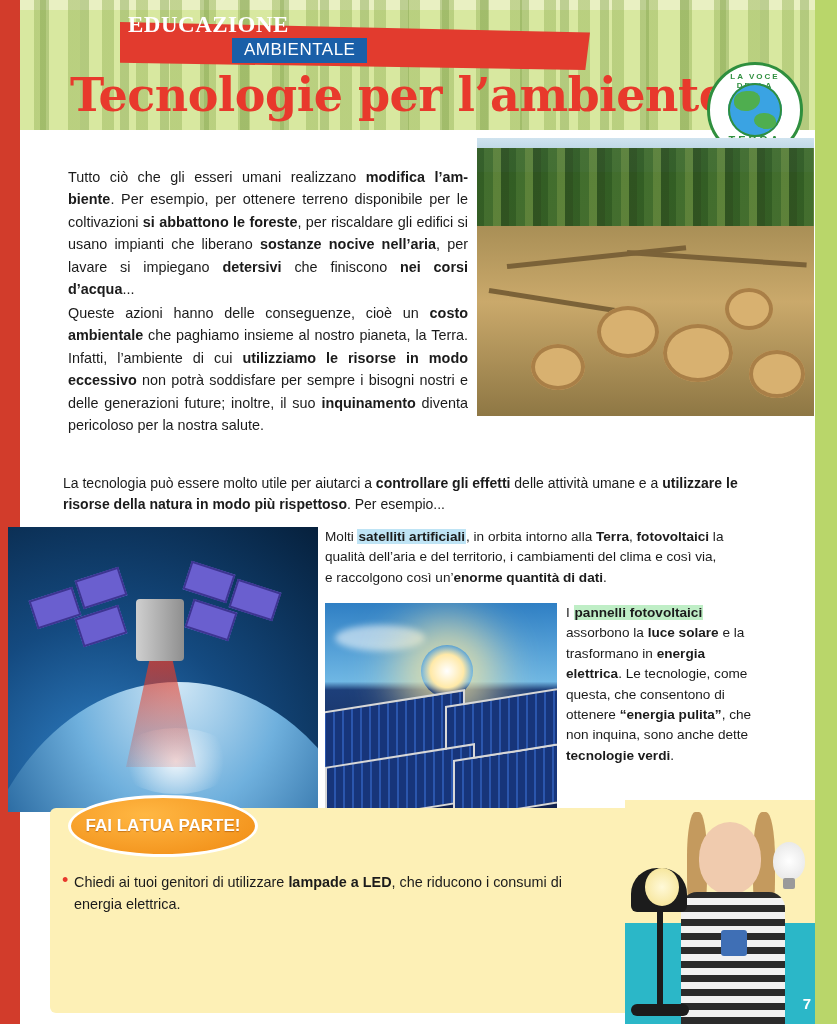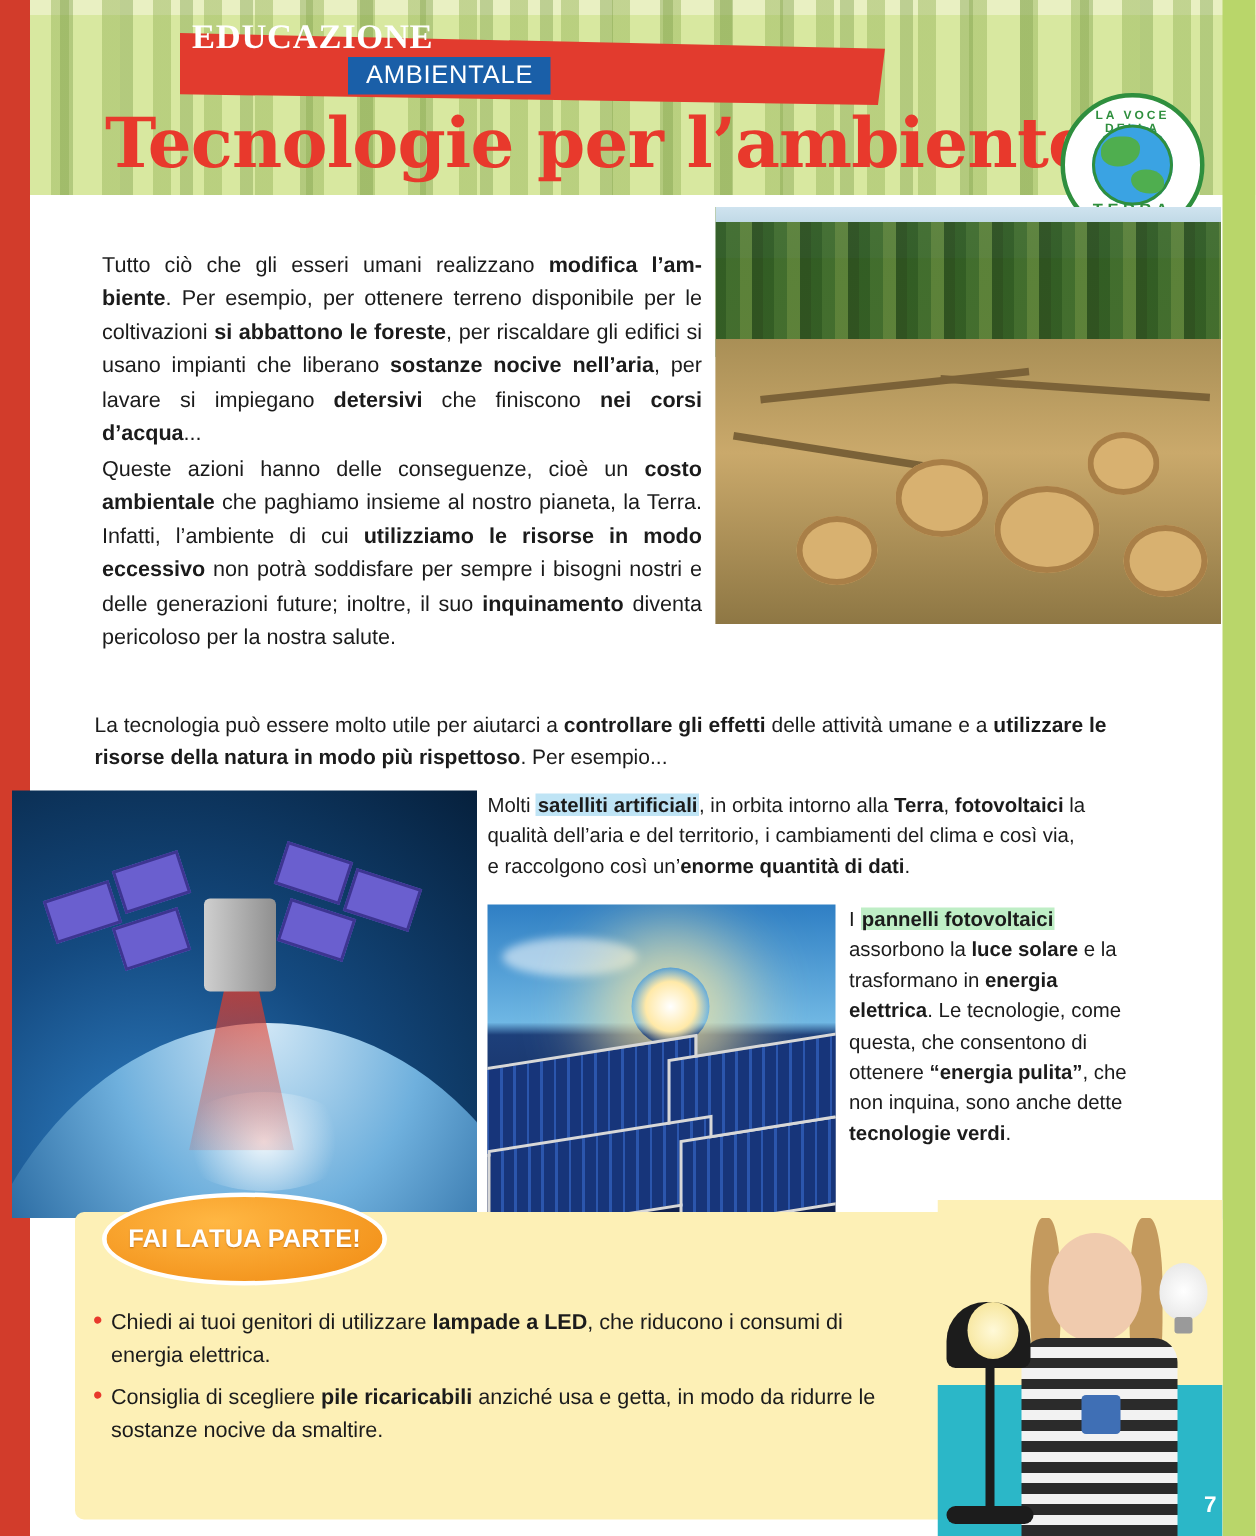--- a/index.html
+++ b/index.html
@@ -348,17 +348,16 @@
   </div>
 
   <div class="orange-oval">
     <span>FAI LA</span>
     <span>TUA PARTE!</span>
   </div>
 
 
   <ul class="bullets">
     <li><span>Chiedi ai tuoi genitori di utilizzare </span><b>lampade a LED</b><span>, che riducono i consumi di energia elettrica.</span></li>
-    <li><span>Consiglia di scegliere </span><b>pile ricaricabili</b><span> anziché usa e getta, in modo da ridurre le sostanze nocive da smaltire.</span></li>
   </ul>
 
   <div class="page-num">7</div>
 </div>
 
 </body></html>

